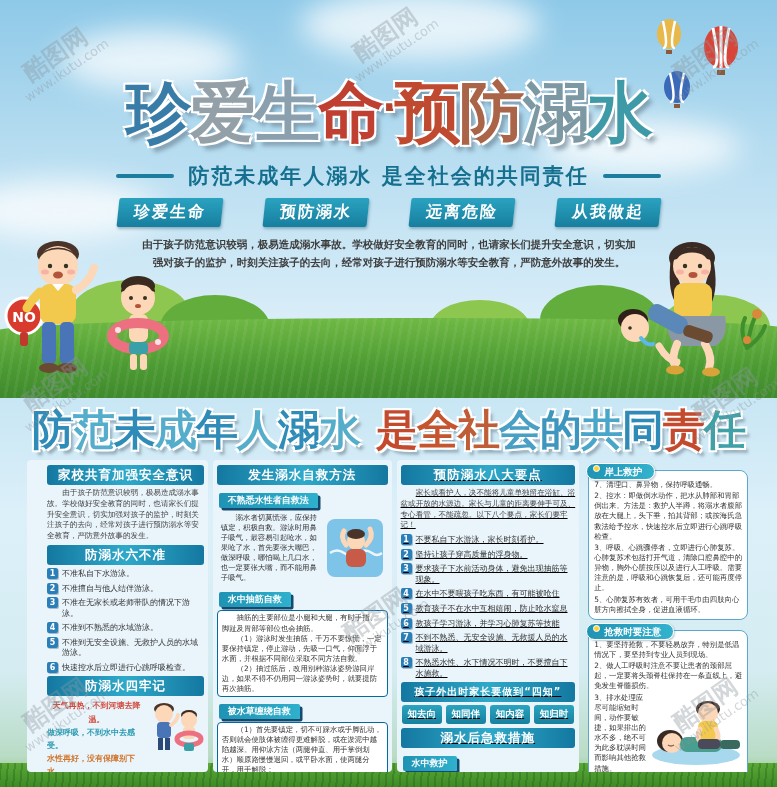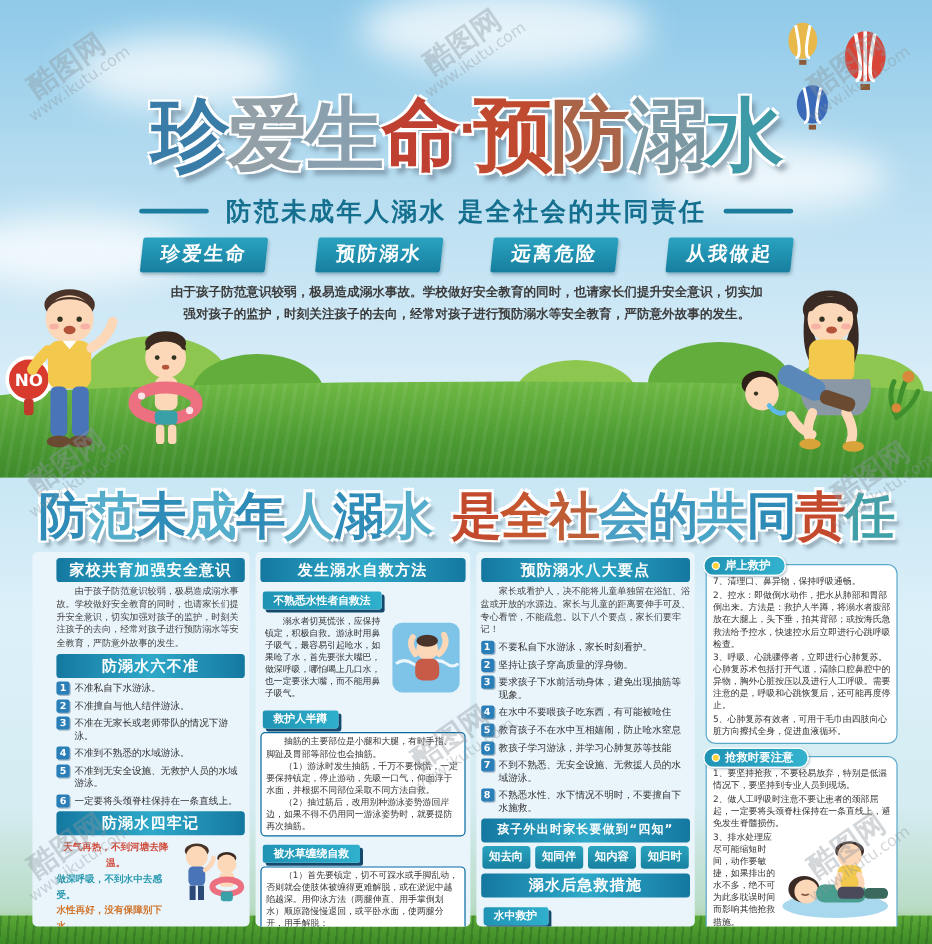--- a/index.html
+++ b/index.html
@@ -50,21 +50,21 @@
   .title2 .g2 { margin-left:16px; }
   .title2 .g2 span:nth-child(1){color:#c44a2e;} .title2 .g2 span:nth-child(2){color:#c4552f;}
   .title2 .g2 span:nth-child(3){color:#bf5e36;} .title2 .g2 span:nth-child(4){color:#4aa0c4;}
   .title2 .g2 span:nth-child(5){color:#3d96bd;} .title2 .g2 span:nth-child(6){color:#4aa6c8;}
   .title2 .g2 span:nth-child(7){color:#2e8bb8;} .title2 .g2 span:nth-child(8){color:#c44a2e;}
   .title2 .g2 span:nth-child(9){color:#3fa0a8;}
   
   .panel { position:absolute; left:27px; top:460px; width:725px; height:312px; z-index:7;
     display:flex; gap:5px; }
   .col { background:#e9f4fb; border-radius:4px; padding:3px 4px; overflow:hidden; }
-  .col1 { width:182px;padding-left:20px; } .col2 { width:180px; } .col3 { width:184px; } .col4 { width:169px; background:transparent; }
+  .col1 { width:182px;padding-left:20px; } .col2 { width:180px; } .col3 { width:184px;text-decoration:underline; } .col4 { width:169px; background:transparent; }
   .hd { height:20px; line-height:20px; font-size:12.5px; font-weight:bold; color:#fff; text-align:center;
     border-radius:3px; background:linear-gradient(90deg,#1478a0,#2fa9c9 50%,#1478a0); margin:2px 0 3px; letter-spacing:1px; }
   .para { font-size:7.6px; color:#444; line-height:1.42; text-indent:2em; margin:1px 0 3px; }
   .num-item { display:flex; align-items:flex-start; margin:3.2px 0; }
   .num { flex:none; width:11px; height:11px; background:#2b7fb8; color:#fff; font-size:8px; font-weight:bold;
     line-height:11px; text-align:center; border-radius:2px; margin-right:4px; box-shadow:1px 1px 0 rgba(20,60,90,.3); }
   .num-item .txt { font-size:8px; color:#333; line-height:1.3; padding-top:1px; }
   .fourbox { display:flex; margin:1px 0 2px; }
   .fourlines { flex:1; }
   .fourlines div { font-size:8px; font-weight:bold; line-height:1.65; }
@@ -77,21 +77,21 @@
     font-size:7.4px; color:#333; line-height:1.36; margin-bottom:2px; }
   .box2 p { text-indent:2em; }
   .floatimg-r { float:right; margin:0 0 2px 3px; }
   .knowrow { display:flex; justify-content:space-between; margin:3px 1px 4px; }
   .know { background:linear-gradient(180deg,#2aa4c0,#17809f); color:#fff; font-size:9.5px; font-weight:bold;
     padding:3px 6px; border-radius:3px; }
   .pillbox { position:relative; border:1.5px solid #5aa8cc; background:#fff; border-radius:8px;
     padding:9px 5px 3px; margin:7px 0 10px; font-size:7.4px; color:#333; line-height:1.37; }
   .pill { position:absolute; top:-8px; left:-3px; background:linear-gradient(90deg,#1f93b4,#33b2ce);
     border:1.5px solid #fff; color:#fff; font-size:9.5px; font-weight:bold; padding:1px 12px 1px 6px;
-    border-radius:9px; display:flex; align-items:center; gap:4px; box-shadow:1px 1px 2px rgba(20,60,90,.3); }
+    border-radius:9px; display:flex; gap:4px; box-shadow:1px 1px 2px rgba(20,60,90,.3); }
   .pill .dot { width:7px; height:7px; border-radius:50%; background:#ffd23a; border:1px solid #fff; }
   .pillbox p { margin-bottom:1px; }
   .balloons { position:absolute; top:12px; right:30px; z-index:5; }
 </style>
 </head>
 <body>
 
 <div class="poster">
 
   <div class="cloud" style="left:60px;top:30px;width:180px;height:60px;"></div>
@@ -270,21 +270,21 @@
       <div class="num-item">
           <span class="num">4</span>
           <span class="txt">不准到不熟悉的水域游泳。</span>
         </div>
       <div class="num-item">
           <span class="num">5</span>
           <span class="txt">不准到无安全设施、无救护人员的水域游泳。</span>
         </div>
       <div class="num-item">
           <span class="num">6</span>
-          <span class="txt">一定要将头颈脊柱保持在一条直线上。</span>
+          <span class="txt">快速控水后立即进行心跳呼吸检查。</span>
         </div>
       <div class="hd">防溺水四牢记</div>
       <div class="fourbox">
         <div class="fourlines">
           <div class="c-red">天气再热，不到河塘去降温。</div>
           <div class="c-teal">做深呼吸，不到水中去感受。</div>
           <div class="c-orange">水性再好，没有保障别下水。</div>
           <div class="c-blue">别人再劝，不用生命去逞能。</div>
         </div>
         <svg width="58" height="56" viewBox="0 0 58 56">
@@ -313,21 +313,21 @@
         <svg class="floatimg-r" width="58" height="66" viewBox="0 0 58 66">
           <rect x="1" y="6" width="56" height="58" rx="8" fill="#7ec3e8"></rect>
           <path d="M4 40 q7 -5 14 0 q7 5 14 0 q7 -5 14 0 q5 4 10 0" stroke="#fff" stroke-width="2.5" fill="none" opacity=".85"></path>
           <circle cx="30" cy="28" r="9" fill="#fcd7b8"></circle>
           <ellipse cx="30" cy="21" rx="9" ry="5" fill="#4a3328"></ellipse>
           <path d="M20 32 q-6 -8 -2 -14 M40 32 q8 -8 4 -16" stroke="#fcd7b8" stroke-width="5" stroke-linecap="round" fill="none"></path>
           <rect x="20" y="36" width="20" height="18" rx="6" fill="#c85a48"></rect>
         </svg>
         <p>溺水者切莫慌张，应保持镇定，积极自救。游泳时用鼻子吸气，最容易引起呛水，如果呛了水，首先要张大嘴巴，做深呼吸，哪怕喝上几口水，也一定要张大嘴，而不能用鼻子吸气。</p>
       </div>
-      <div class="badge">救护人半蹲</div>
+      <div class="badge">水中抽筋自救</div>
       <div class="box2">
         <p>抽筋的主要部位是小腿和大腿，有时手指、脚趾及胃部等部位也会抽筋。</p>
         <p>（1）游泳时发生抽筋，千万不要惊慌，一定要保持镇定，停止游动，先吸一口气，仰面浮于水面，并根据不同部位采取不同方法自救。</p>
         <p>（2）抽过筋后，改用别种游泳姿势游回岸边，如果不得不仍用同一游泳姿势时，就要提防再次抽筋。</p>
       </div>
       <div class="badge">被水草缠绕自救</div>
       <div class="box2">
         <p>（1）首先要镇定，切不可踩水或手脚乱动，否则就会使肢体被缠得更难解脱，或在淤泥中越陷越深。用仰泳方法（两腿伸直、用手掌倒划水）顺原路慢慢退回，或平卧水面，使两腿分开，用手解脱；</p>
 
       </div>

